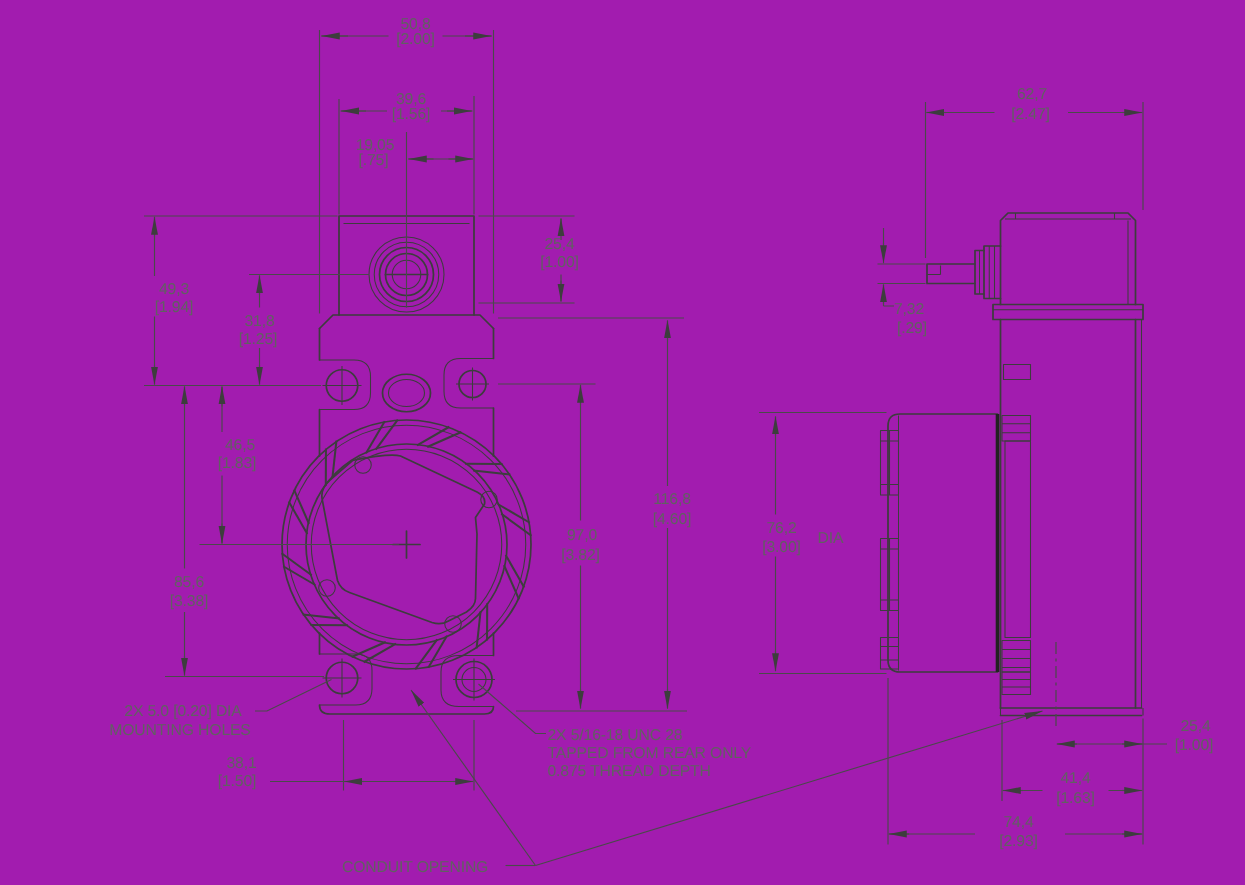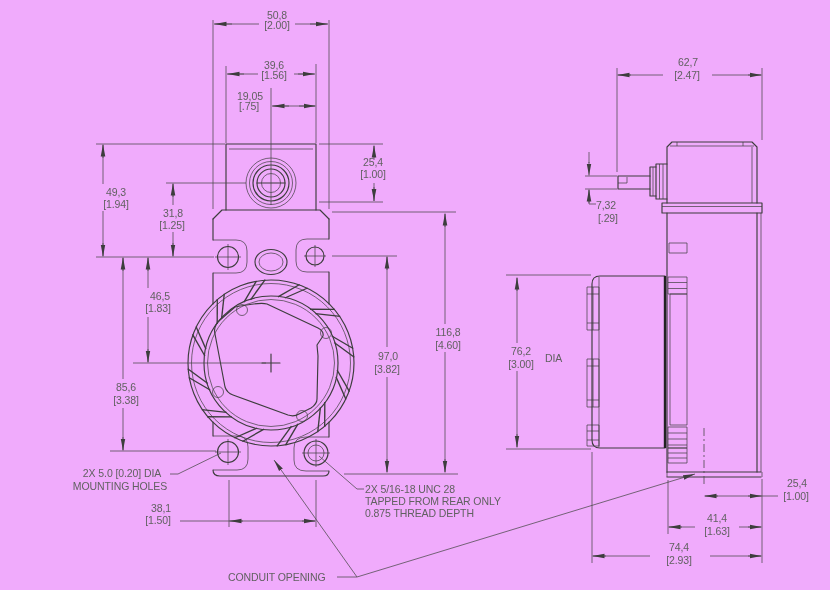--- a/index.html
+++ b/index.html
@@ -1,17 +1,17 @@
 <!DOCTYPE html>
 <html><head>
 <meta charset="utf-8">
 <style>
   html,body{margin:0;padding:0;background:#ffffff;}
   body{width:830px;height:590px;font-family:"Liberation Sans",sans-serif;}
-  #stage{position:relative;width:830px;height:590px;background:#f0abfc;overflow:hidden;}
+  #stage{position:relative;width:830px;height:590px;background:#a21caf;overflow:hidden;}
   svg{display:block;}
   
   .ol{stroke:#3d3d3d;stroke-width:1.15;fill:none;stroke-linejoin:round;stroke-linecap:round;}
   .of{stroke:#3d3d3d;stroke-width:.7;fill:none;stroke-linejoin:round;}
   .thick{stroke:#222;stroke-width:2.4;fill:none;}
   
   .dl{stroke:#4a4a4a;stroke-width:.75;fill:none;}
   .cl{stroke:#4a4a4a;stroke-width:.8;fill:none;stroke-dasharray:8 3 2 3;}
   .rib{stroke:#3d3d3d;stroke-width:1.35;}
   text{font-family:"Liberation Sans",sans-serif;font-size:10.5px;fill:#616161;letter-spacing:-.1px;}

